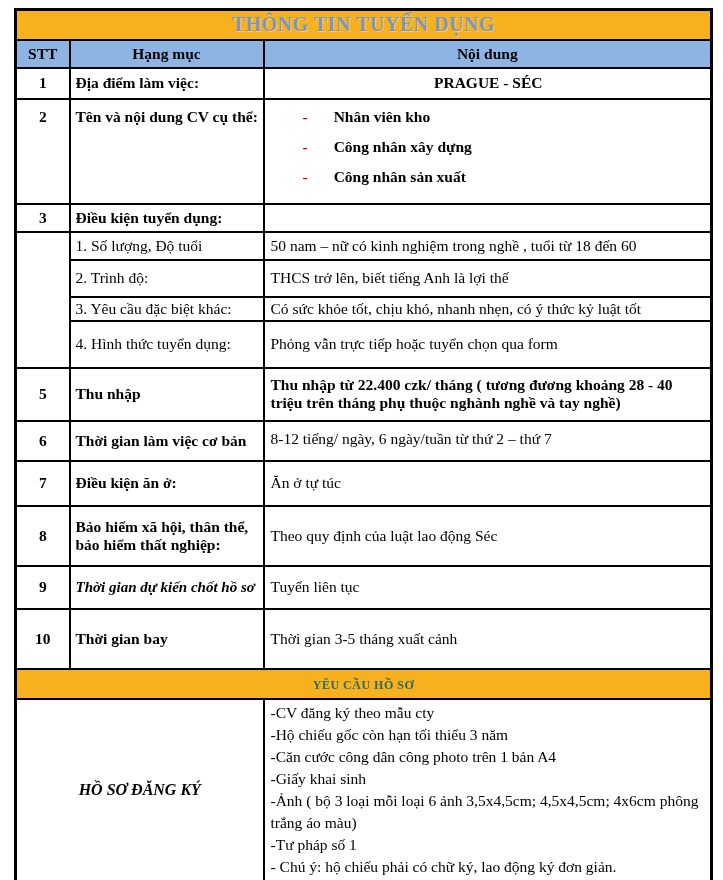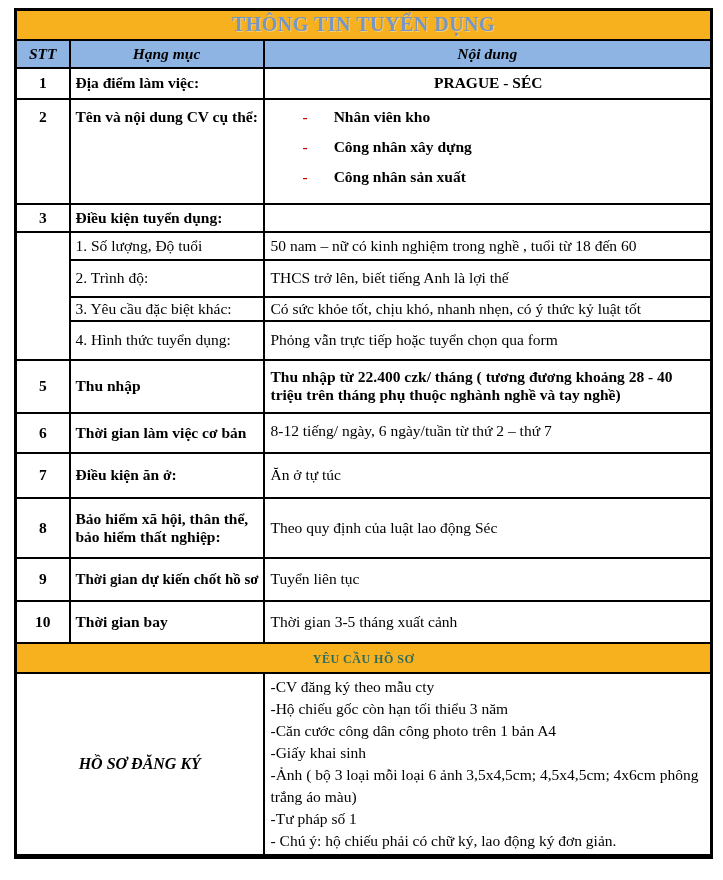--- a/index.html
+++ b/index.html
@@ -50,39 +50,38 @@
   .banner2-text {
     color: var(--banner2-text);
     font-size: 12px;
     letter-spacing: 0.5px;
   }
   tr.header td {
     background: var(--header-bg);
     text-align: center;
     font-weight: bold;
     height: 28px;
-    font-style: italic;
   }
   .stt { text-align: center; font-weight: bold; }
   .label { font-weight: bold; padding-left: 5px; }
   .label-plain { font-weight: normal; padding-left: 5px; }
   .content { padding-left: 6px; }
   .content-bold { font-weight: bold; }
   .content-center { text-align: center; font-weight: bold; }
   .v-top { vertical-align: top; padding-top: 8px; }
   .cv-line { margin: 0 0 12px 0; font-weight: bold; }
   .cv-line:last-child { margin-bottom: 15px; }
   .cv-dash {
     color: var(--bullet-red);
     font-weight: bold;
     display: inline-block;
     margin-left: 32px;
     margin-right: 26px;
   }
-  .nowrap { white-space: nowrap; font-size: 15px; }
+  .nowrap { white-space: nowrap; font-size: 15px; font-style: italic; }
   .reg-label { text-align: center; font-weight: bold; font-size: 16px; font-style: italic; }
   .reg-list div { line-height: 22px; }
 </style>
 </head>
 <body>
 
 <div class="page">
   <table class="doc">
     <colgroup>
       <col style="width:54px">
@@ -137,21 +136,21 @@
       <td class="content">50 nam – nữ có kinh nghiệm trong nghề , tuổi từ 18 đến 60</td>
     </tr>
     <tr style="height:37px">
       <td class="label-plain">2. Trình độ:</td>
       <td class="content">THCS trở lên, biết tiếng Anh là lợi thế</td>
     </tr>
     <tr style="height:21px">
       <td class="label-plain">3. Yêu cầu đặc biệt khác:</td>
       <td class="content">Có sức khỏe tốt, chịu khó, nhanh nhẹn, có ý thức kỷ luật tốt</td>
     </tr>
-    <tr style="height:39px">
+    <tr style="height:47px">
       <td class="label-plain">4. Hình thức tuyển dụng:</td>
       <td class="content">Phỏng vẫn trực tiếp hoặc tuyển chọn qua form</td>
     </tr>
 
     <tr style="height:53px">
       <td class="stt">5</td>
       <td class="label">Thu nhập</td>
       <td class="content content-bold">Thu nhập từ 22.400 czk/ tháng ( tương đương khoảng 28 - 40 triệu trên tháng phụ thuộc nghành nghề và tay nghề)</td>
     </tr>
 
@@ -172,21 +171,21 @@
       <td class="label">Bảo hiểm xã hội, thân thể, bảo hiểm thất nghiệp:</td>
       <td class="content">Theo quy định của luật lao động Séc</td>
     </tr>
 
     <tr style="height:43px">
       <td class="stt">9</td>
       <td class="label nowrap">Thời gian dự kiến chốt hồ sơ</td>
       <td class="content">Tuyển liên tục</td>
     </tr>
 
-    <tr style="height:42px">
+    <tr style="height:60px">
       <td class="stt">10</td>
       <td class="label">Thời gian bay</td>
       <td class="content">Thời gian 3-5 tháng xuất cảnh</td>
     </tr>
 
     <tr>
       <td colspan="3" class="banner">
         <span class="banner2-text">YÊU CẦU HỒ SƠ</span>
       </td>
     </tr>

